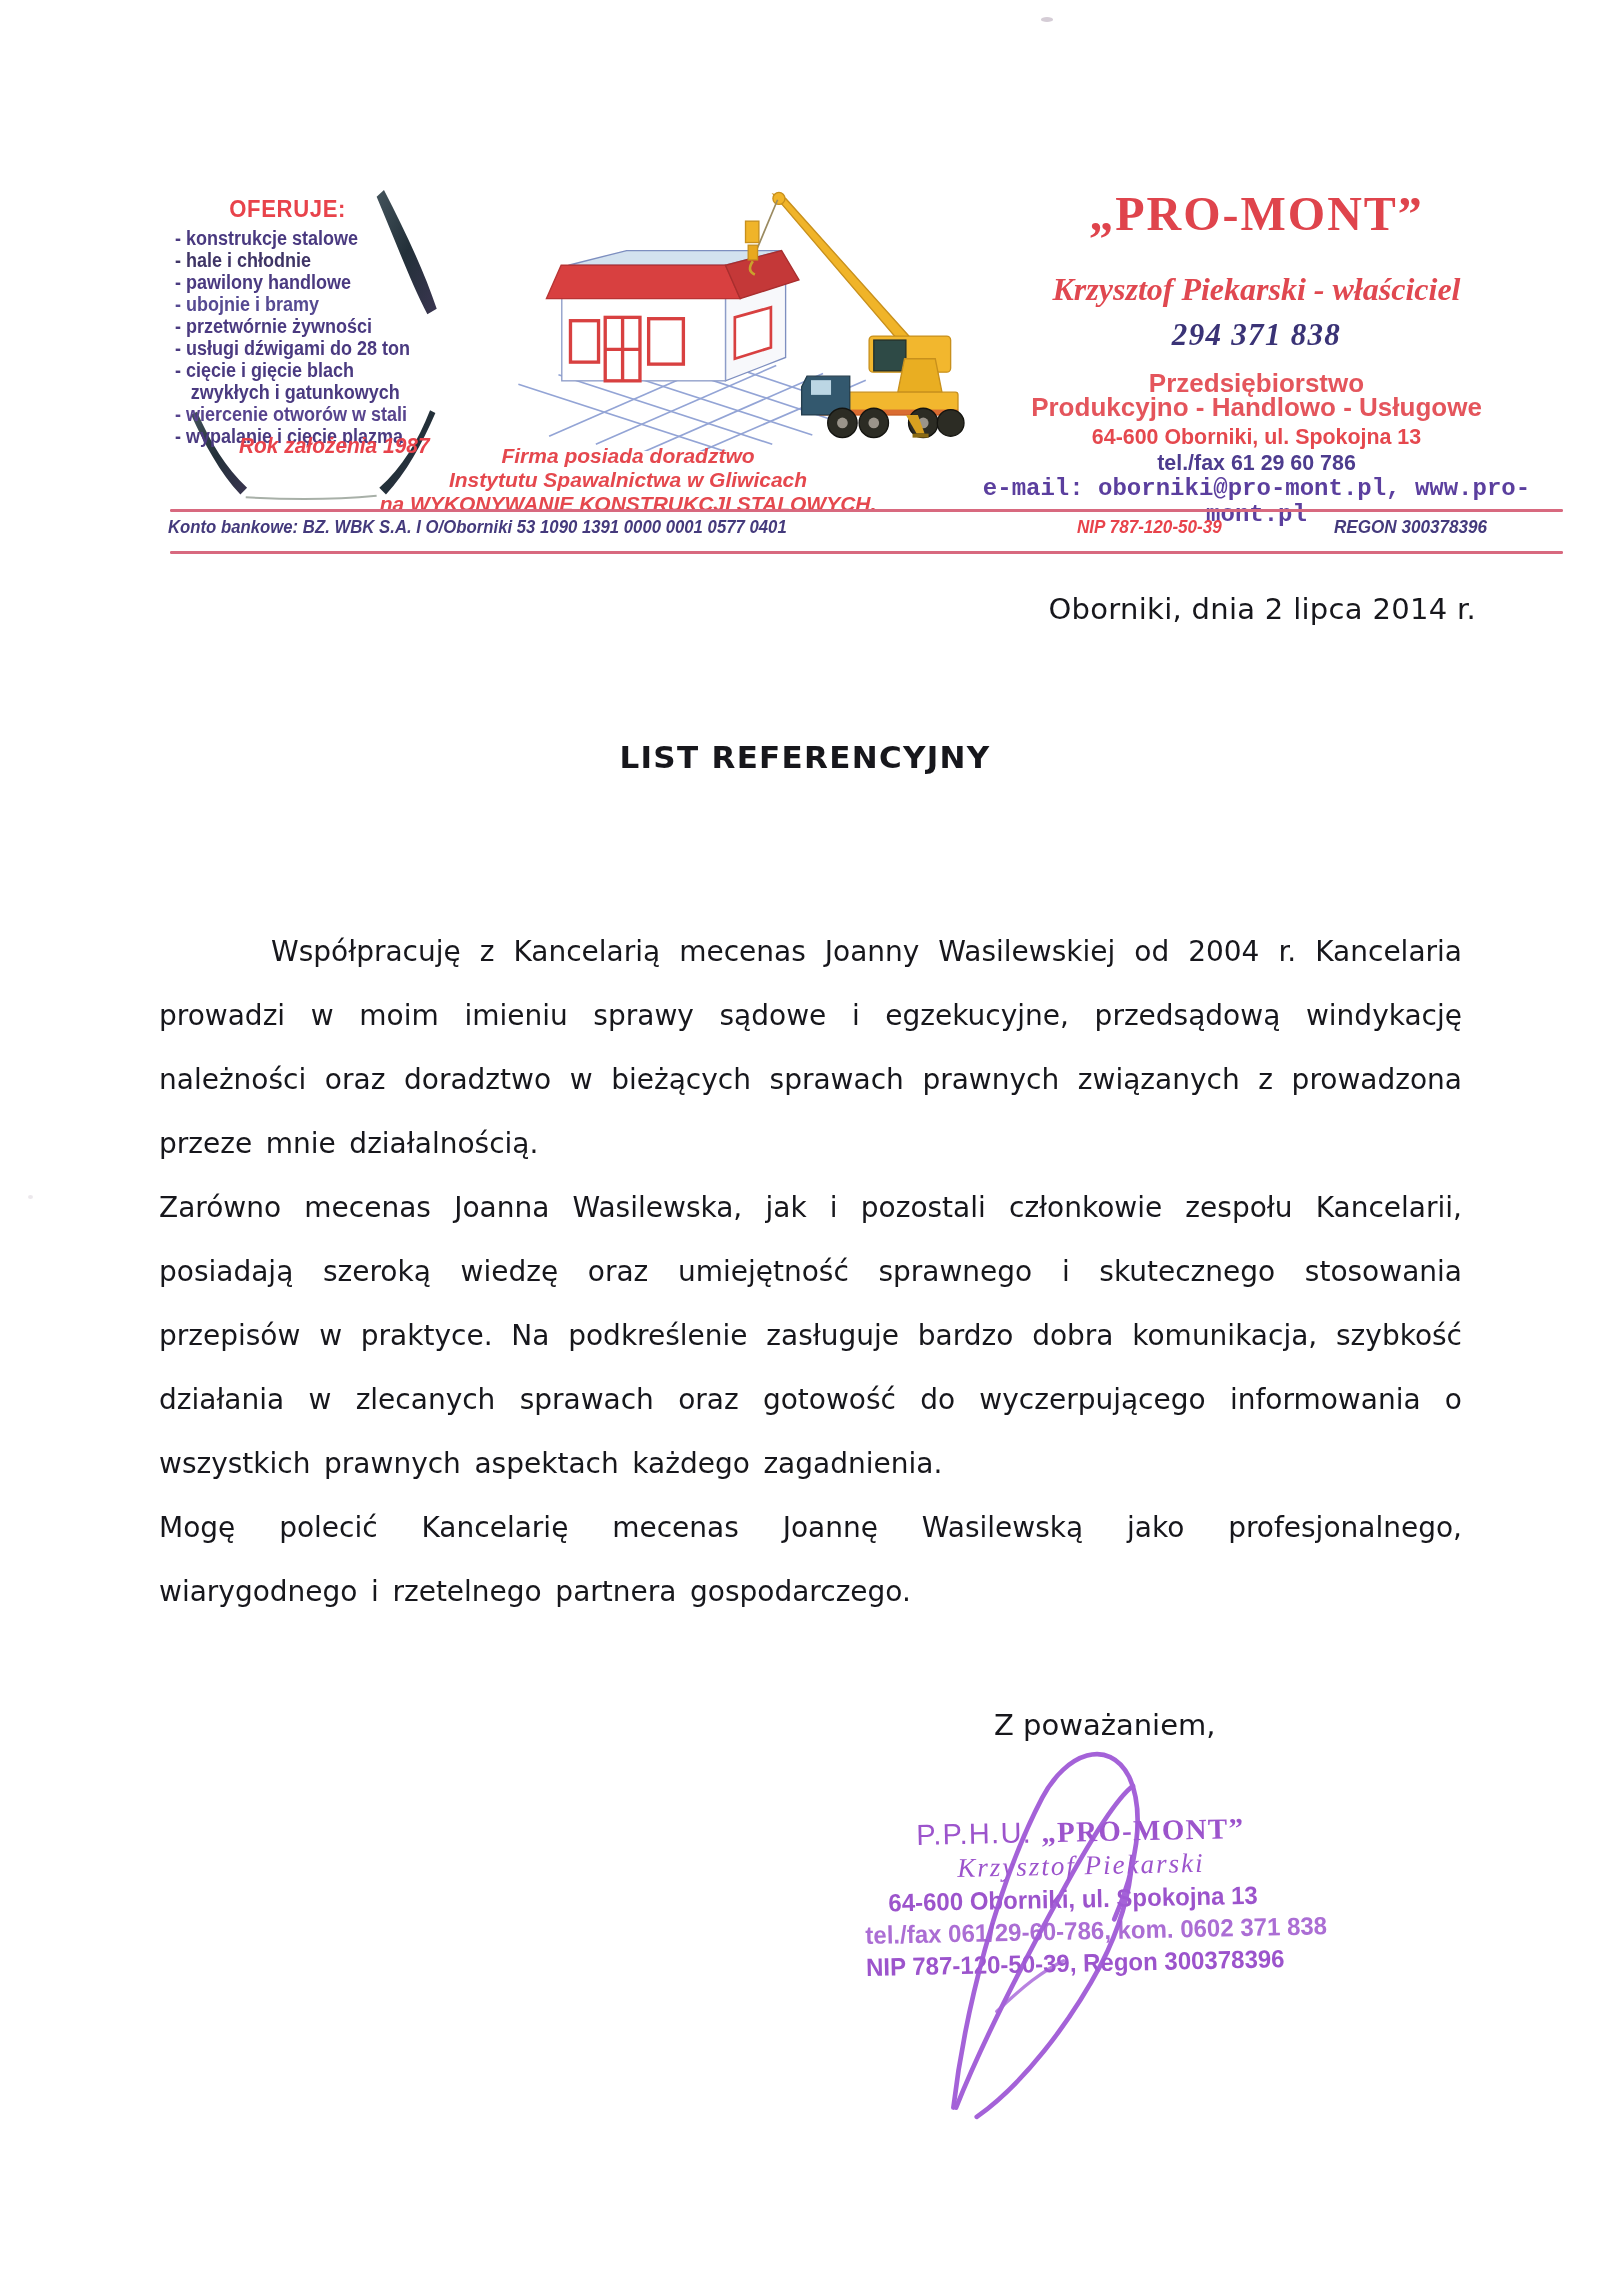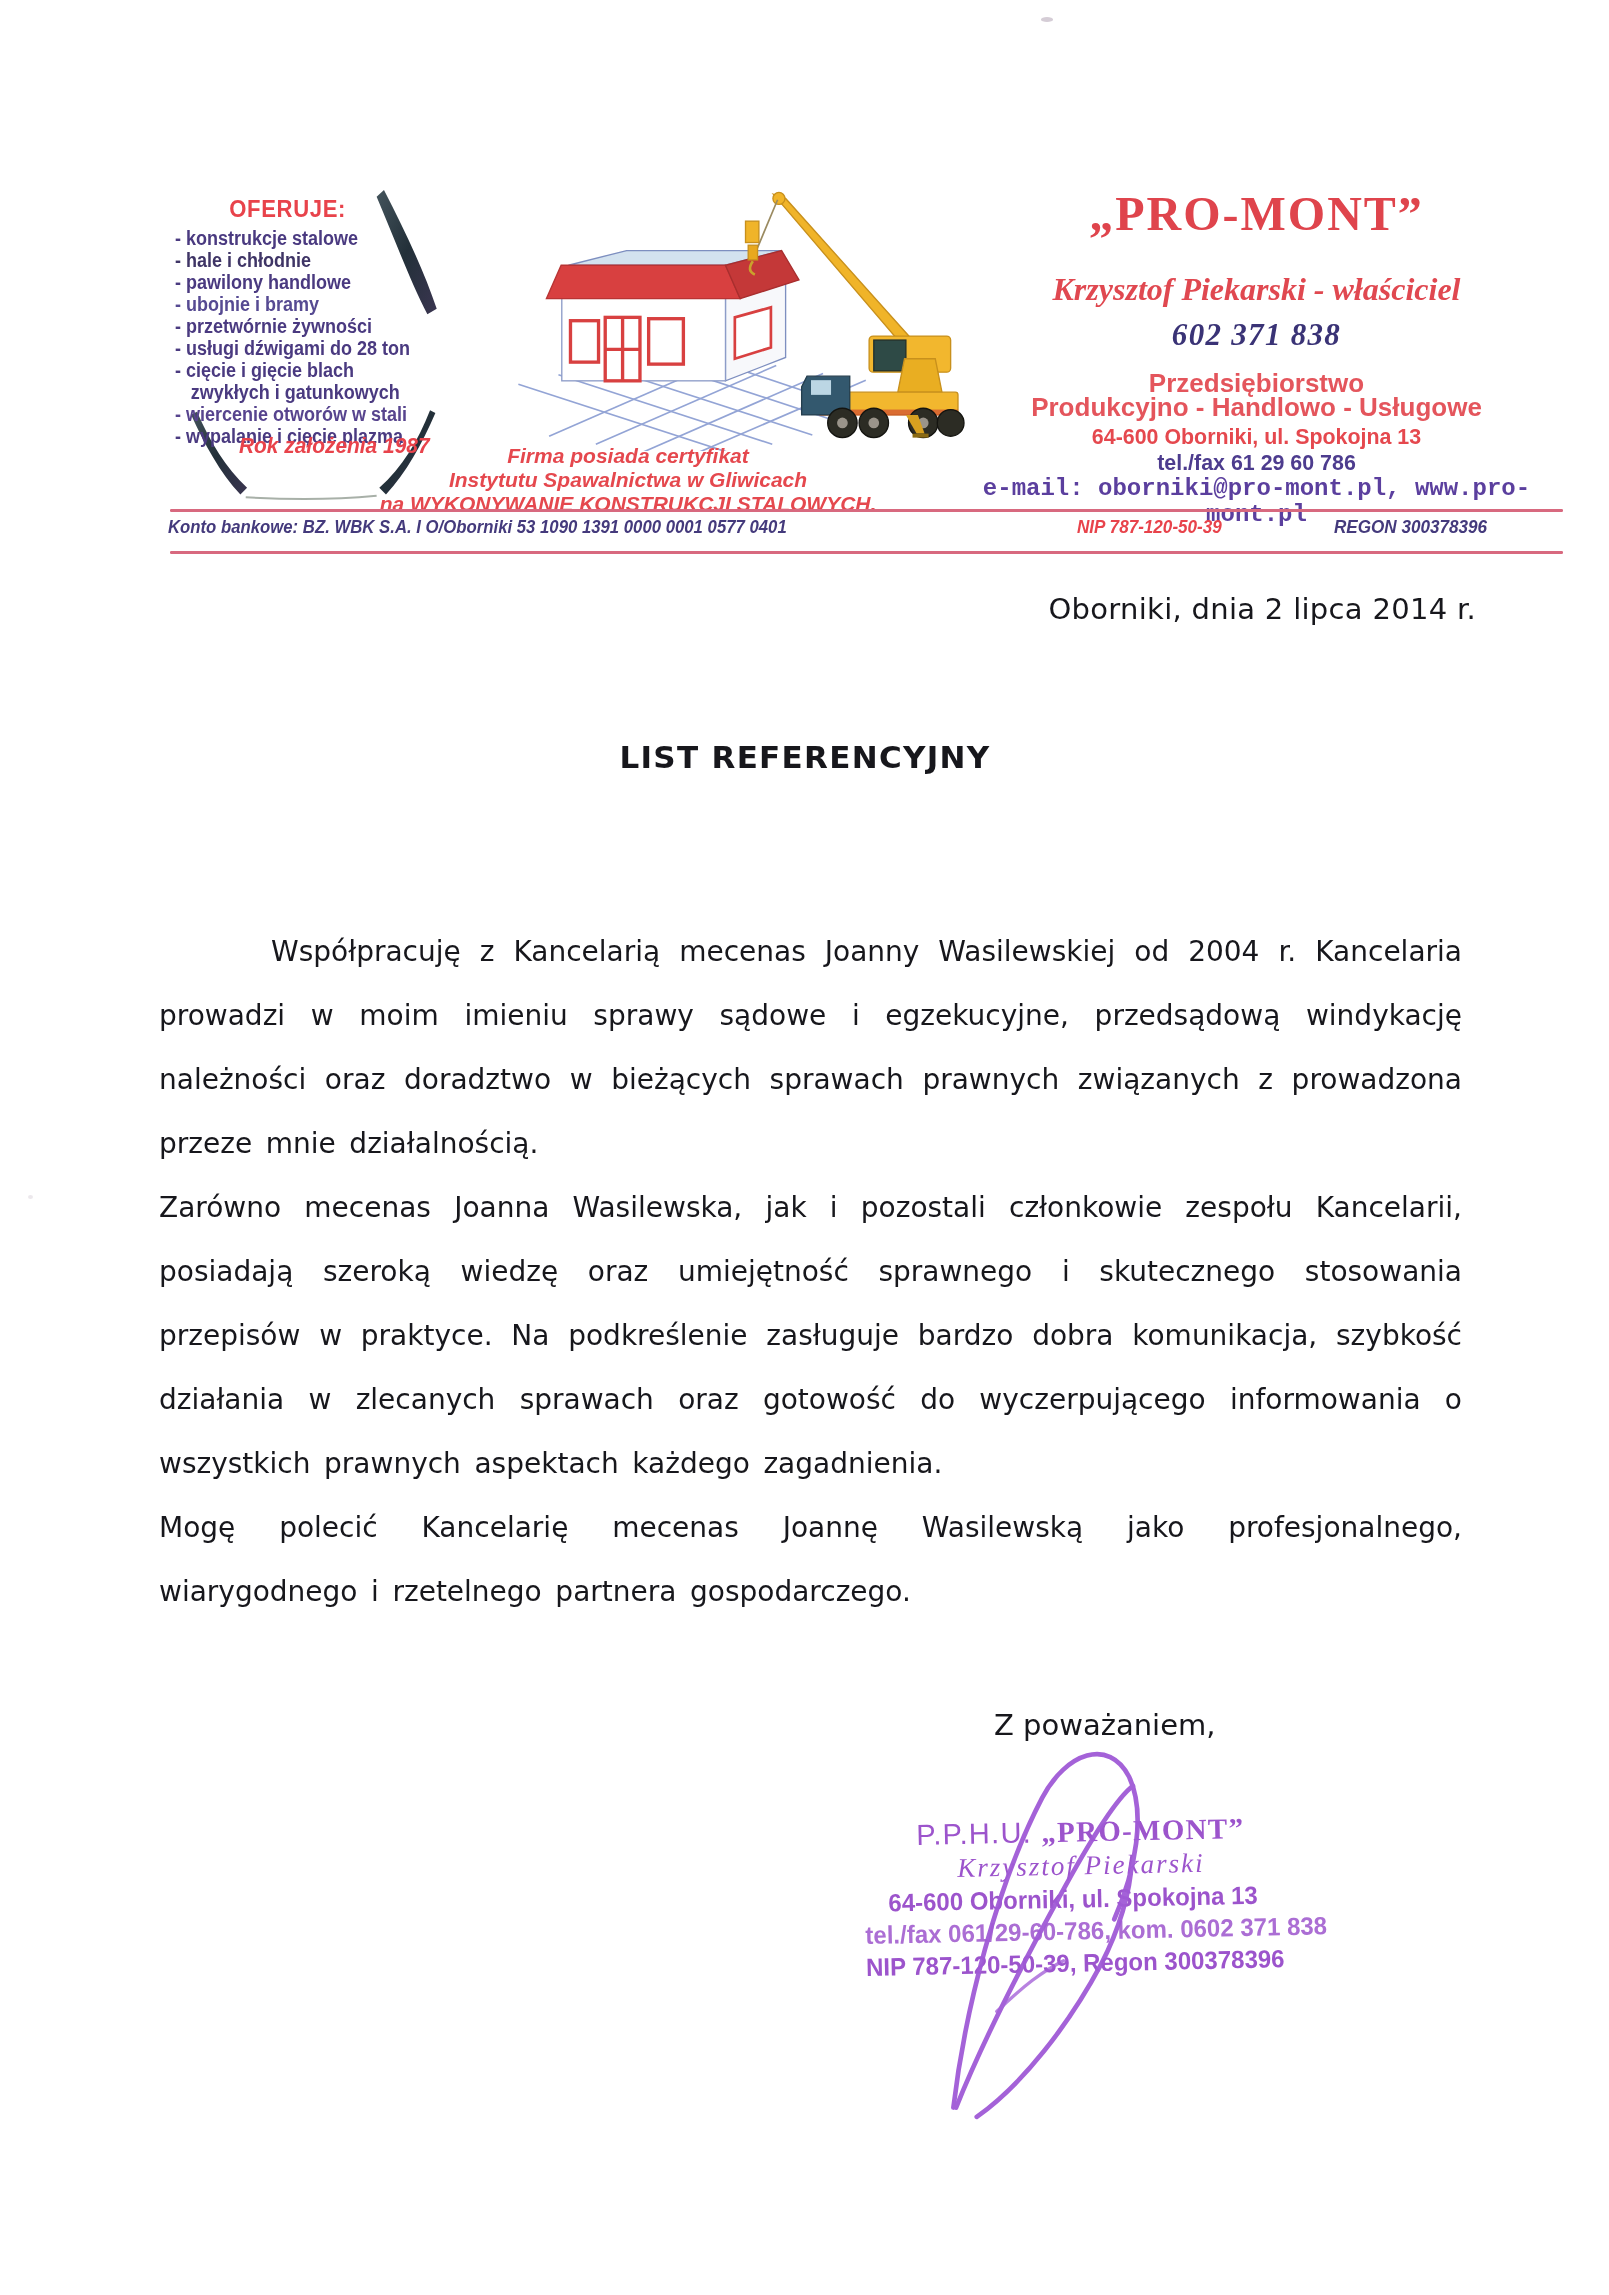--- a/index.html
+++ b/index.html
@@ -201,29 +201,29 @@
     <circle cx="626" cy="398" r="22" fill="#2c2c24" stroke="#141410" stroke-width="2"></circle>
     <circle cx="667" cy="398" r="20" fill="#2c2c24" stroke="#141410" stroke-width="2"></circle>
     <circle cx="505" cy="398" r="8" fill="#9a948a"></circle>
     <circle cx="552" cy="398" r="8" fill="#9a948a"></circle>
     <circle cx="626" cy="398" r="8" fill="#9a948a"></circle>
     <polygon points="600,386 616,414 628,414 618,386" fill="#d8a020"></polygon>
     <rect x="610" y="414" width="24" height="6" fill="#8a6a14"></rect>
   </svg>
 
   <div class="certificate">
-    <div>Firma posiada certyfikat</div>
+    <div>Firma posiada doradztwo</div>
     <div>Instytutu Spawalnictwa w Gliwicach</div>
     <div>na WYKONYWANIE KONSTRUKCJI STALOWYCH.</div>
   </div>
 
   <div class="company">
     <div class="company-name">„PRO-MONT”</div>
     <div class="company-owner">Krzysztof Piekarski - właściciel</div>
-    <div class="company-phone">602 371 838</div>
+    <div class="company-phone">294 371 838</div>
     <div class="company-type1">Przedsiębiorstwo</div>
     <div class="company-type2">Produkcyjno - Handlowo - Usługowe</div>
     <div class="company-address">64-600 Oborniki, ul. Spokojna 13</div>
     <div class="company-telfax">tel./fax  61 29 60 786</div>
     <div class="company-email">e-mail: oborniki@pro-mont.pl, www.pro-mont.pl</div>
   </div>
 
   <div class="rule rule-1"></div>
   <div class="bankrow">
     <span class="bank-konto">Konto bankowe: BZ. WBK S.A. I O/Oborniki  53 1090 1391 0000 0001 0577 0401</span>

